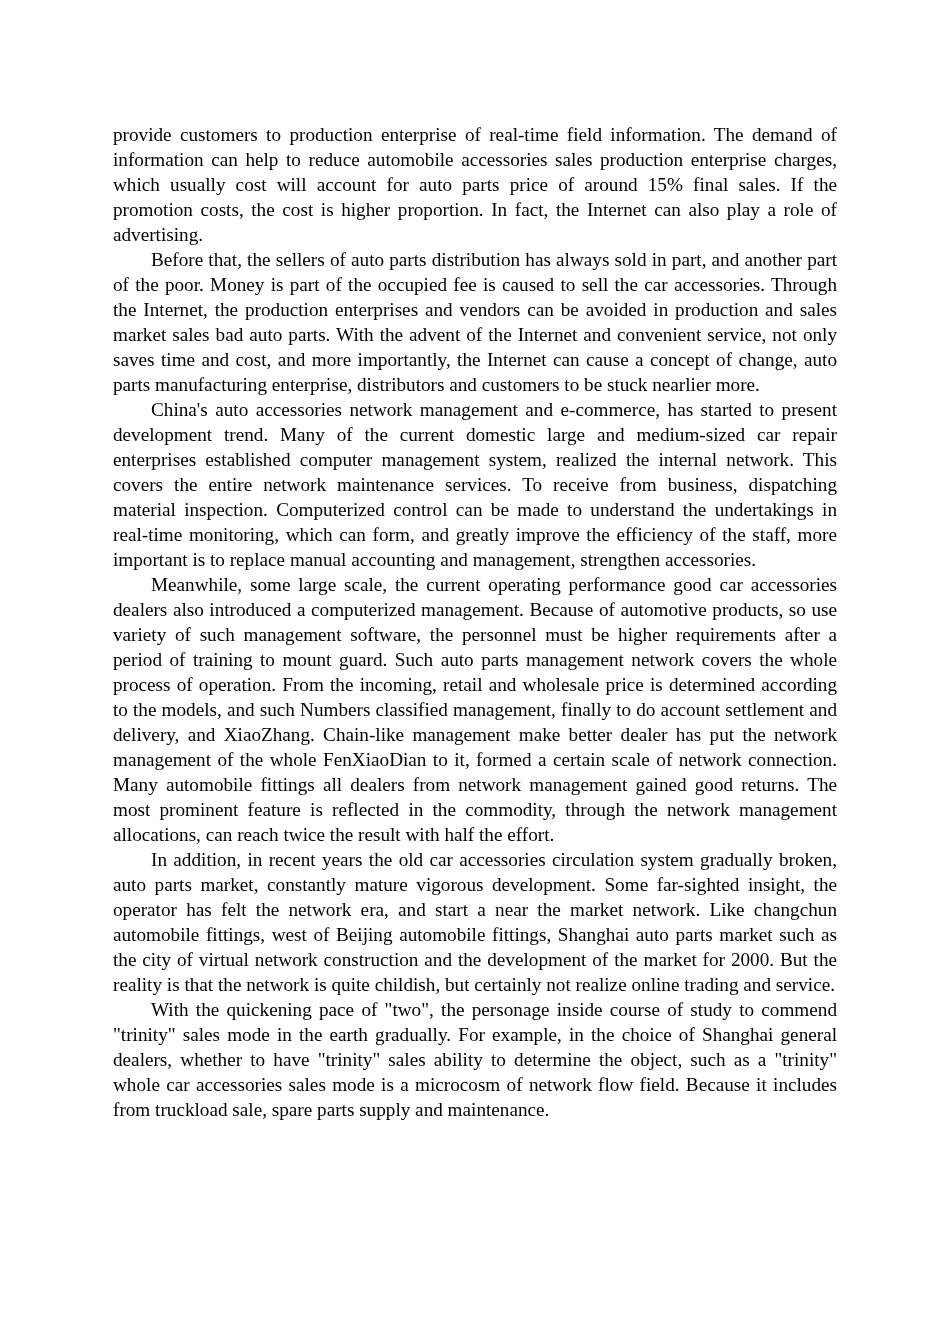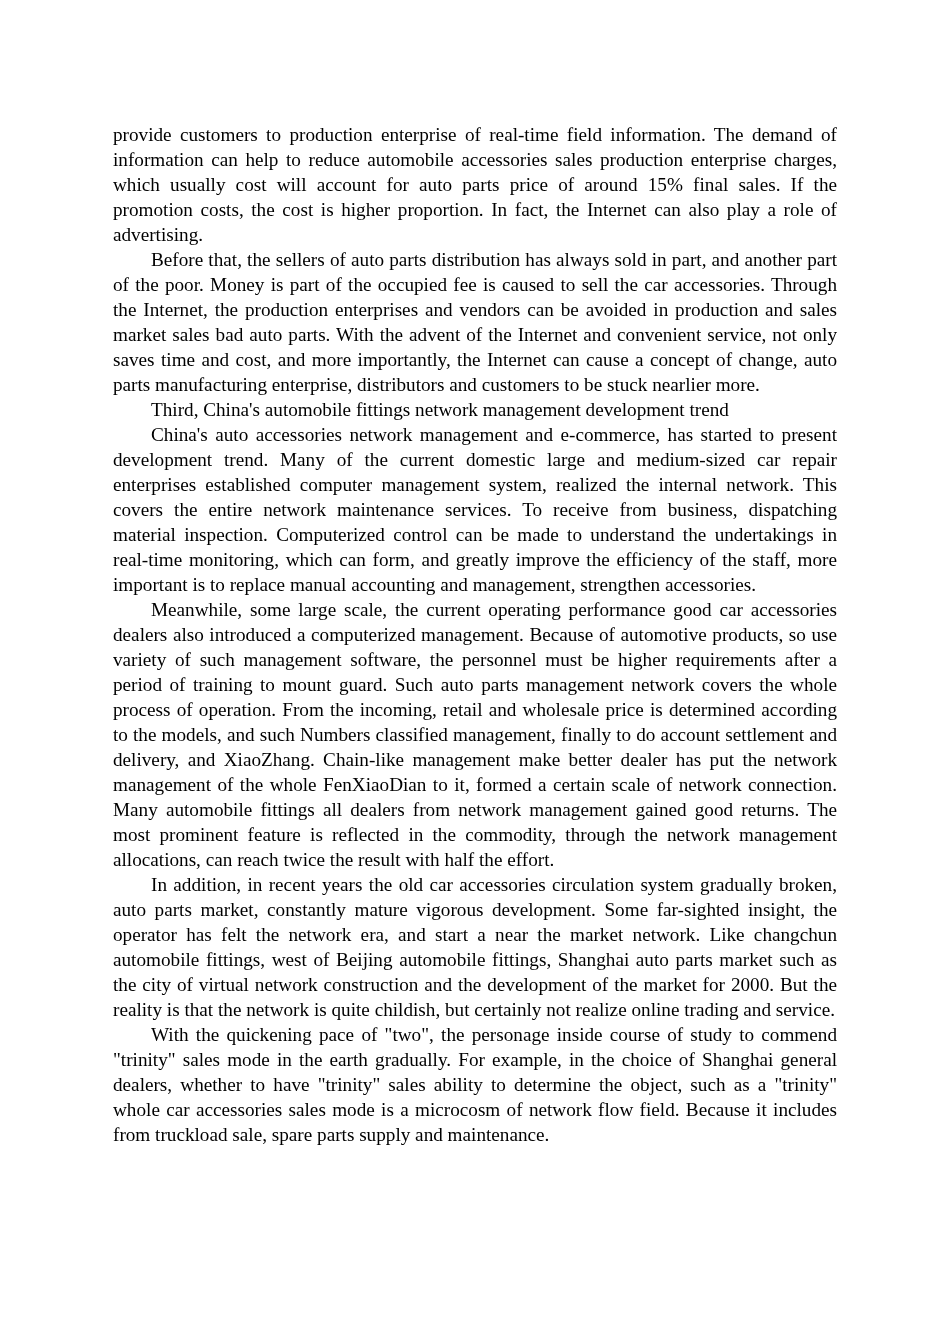--- a/index.html
+++ b/index.html
@@ -62,21 +62,20 @@
 </head>
 <body>
 
 <div class="page">
   <div class="text-column">
 
     <p class="para" style="text-indent:0;">provide customers to production enterprise of real-time field information. The demand of information can help to reduce automobile accessories sales production enterprise charges, which usually cost will account for auto parts price of around 15% final sales. If the promotion costs, the cost is higher proportion. In fact, the Internet can also play a role of advertising.</p>
 
     <p class="para">Before that, the sellers of auto parts distribution has always sold in part, and another part of the poor. Money is part of the occupied fee is caused to sell the car accessories. Through the Internet, the production enterprises and vendors can be avoided in production and sales market sales bad auto parts. With the advent of the Internet and convenient service, not only saves time and cost, and more importantly, the Internet can cause a concept of change, auto parts manufacturing enterprise, distributors and customers to be stuck nearlier more.</p>
 
-    <p class="para single-line">Third, China's automobile fittings network management development trend</p>
 
     <p class="para">China's auto accessories network management and e-commerce, has started to present development trend. Many of the current domestic large and medium-sized car repair enterprises established computer management system, realized the internal network. This covers the entire network maintenance services. To receive from business, dispatching material inspection. Computerized control can be made to understand the undertakings in real-time monitoring, which can form, and greatly improve the efficiency of the staff, more important is to replace manual accounting and management, strengthen accessories.</p>
 
     <p class="para">Meanwhile, some large scale, the current operating performance good car accessories dealers also introduced a computerized management. Because of automotive products, so use variety of such management software, the personnel must be higher requirements after a period of training to mount guard. Such auto parts management network covers the whole process of operation. From the incoming, retail and wholesale price is determined according to the models, and such Numbers classified management, finally to do account settlement and delivery, and XiaoZhang. Chain-like management make better dealer has put the network management of the whole FenXiaoDian to it, formed a certain scale of network connection. Many automobile fittings all dealers from network management gained good returns. The most prominent feature is reflected in the commodity, through the network management allocations, can reach twice the result with half the effort.</p>
 
     <p class="para">In addition, in recent years the old car accessories circulation system gradually broken, auto parts market, constantly mature vigorous development. Some far-sighted insight, the operator has felt the network era, and start a near the market network. Like changchun automobile fittings, west of Beijing automobile fittings, Shanghai auto parts market such as the city of virtual network construction and the development of the market for 2000. But the reality is that the network is quite childish, but certainly not realize online trading and service.</p>
 
     <p class="para">With the quickening pace of "two", the personage inside course of study to commend "trinity" sales mode in the earth gradually. For example, in the choice of Shanghai general dealers, whether to have "trinity" sales ability to determine the object, such as a "trinity" whole car accessories sales mode is a microcosm of network flow field. Because it includes from truckload sale, spare parts supply and maintenance.</p>
 
 

